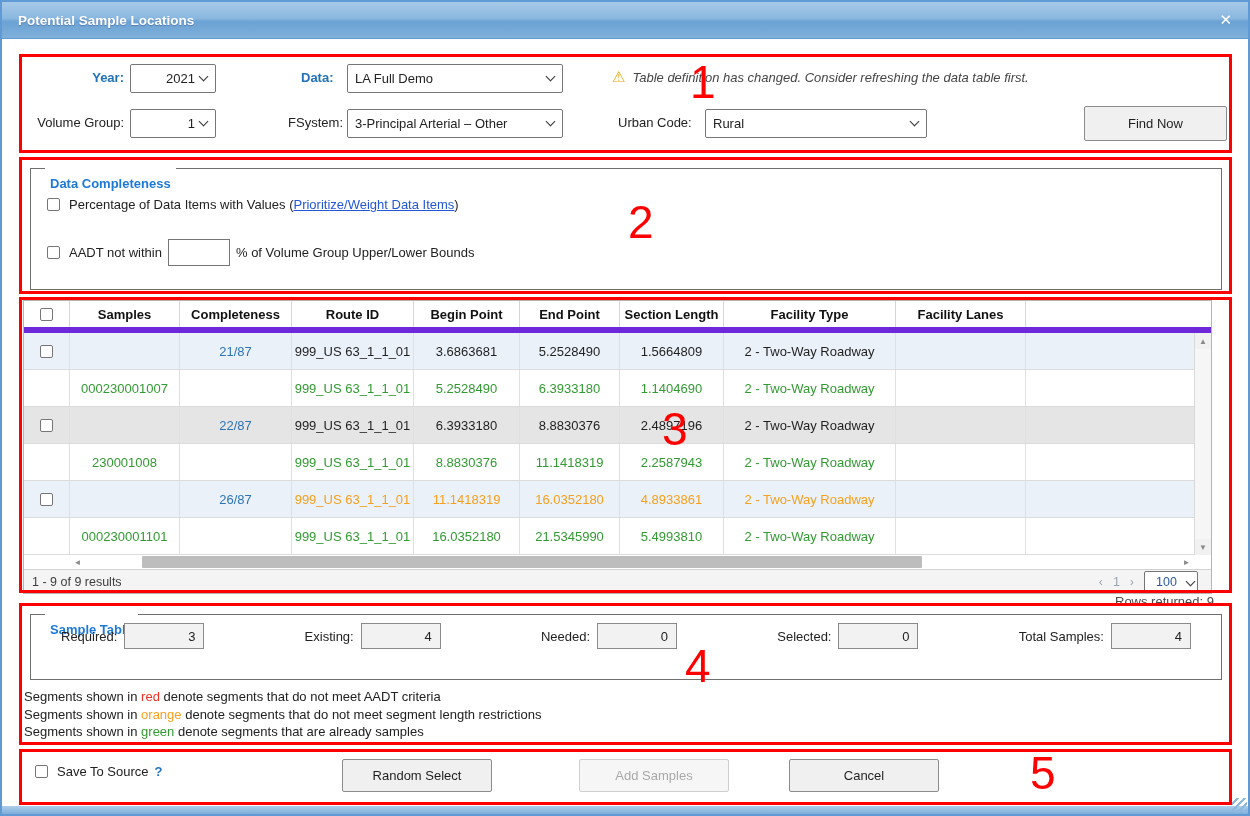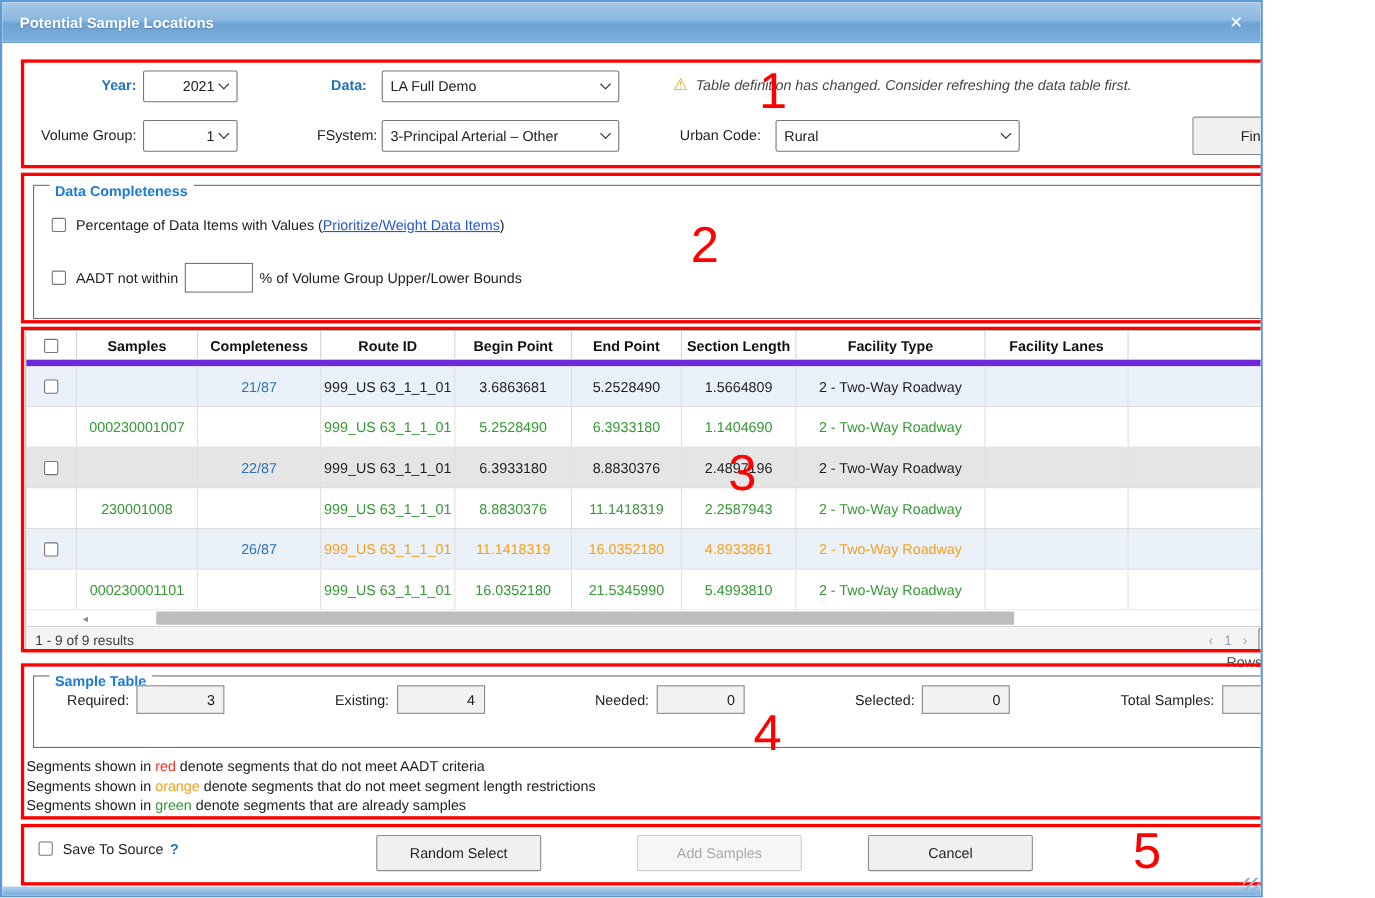--- a/index.html
+++ b/index.html
@@ -1,17 +1,17 @@
 <!DOCTYPE html>
 <html><head>
 <meta charset="utf-8">
 <style>
   html,body{margin:0;padding:0;background:#fff;font-family:"Liberation Sans","DejaVu Sans",sans-serif;}
   *{box-sizing:border-box;}
-  .window{position:relative;width:1148px;height:816px;border:2px solid #5f9ad4;background:#fff;overflow:hidden;}
+  .window{position:relative;width:1250px;height:816px;border:2px solid #5f9ad4;background:#fff;overflow:hidden;}
   .titlebar{position:absolute;left:0;top:0;right:0;height:37px;
     background:linear-gradient(180deg,#a7c9e8 0%,#8ab8e0 45%,#6ba2d4 55%,#7fb0da 100%);
     border-bottom:1px solid #5f9ad4;display:flex;align-items:center;}
   .titlebar .title{color:#fff;font-weight:bold;font-size:13.5px;margin-left:16px;text-shadow:0 1px 1px rgba(0,0,60,.25);}
   .titlebar .close{position:absolute;right:16px;top:9px;color:#fff;font-weight:bold;font-size:15px;cursor:pointer;}
   .bottombar{position:absolute;left:0;right:0;bottom:0;height:8px;background:linear-gradient(180deg,#aecfeb,#7cadd9);}
   .grip{position:absolute;right:1px;bottom:1px;width:15px;height:15px;
     background:repeating-linear-gradient(135deg,transparent 0 3px,#8fb8de 3px 5px);}
   .lbl{position:absolute;font-size:13px;color:#222;}
   .lbl-blue{color:#2272b9;font-weight:bold;}
@@ -20,21 +20,21 @@
     display:flex;align-items:center;font-size:13px;color:#222;padding:0 8px 0 7px;}
   .sel .val{flex:1;white-space:nowrap;overflow:hidden;}
   .sel.num .val{text-align:right;padding-right:5px;}
   .chev{width:7px;height:7px;border-right:1.6px solid #333;border-bottom:1.6px solid #333;
     transform:rotate(45deg);margin-top:-4px;flex:none;}
   .btn{position:absolute;height:35px;background:#f0f0f0;border:1px solid #8c8c8c;border-radius:2px;
     font-size:13px;color:#1f1f1f;display:flex;align-items:center;justify-content:center;cursor:pointer;font-family:inherit;}
   .btn.disabled{color:#a9a9a9;border-color:#cfcfcf;background:#f6f6f6;cursor:default;}
   .cb{display:inline-block;width:13px;height:13px;border:1px solid #767676;background:#fff;border-radius:2px;flex:none;}
   .fieldset{position:absolute;border:1px solid #6f6f6f;background:#fff;}
-  .fieldset .legend{position:absolute;top:-9px;left:14px;background:#fff;padding:6px 5px;
+  .fieldset .legend{position:absolute;top:-9px;left:14px;background:#fff;padding:16px 5px;
     font-size:13px;font-weight:bold;color:#1d79d8;}
   .ckrow{position:absolute;display:flex;align-items:center;font-size:13px;color:#222;}
   .ckrow .cb{margin-right:9px;}
   .link{color:#2457d6;text-decoration:underline;cursor:pointer;}
   .txtinput{height:27px;border:1px solid #767676;background:#fff;margin:0 6px;width:62px;}
   .warn{position:absolute;display:flex;align-items:center;font-size:13px;color:#454545;font-style:italic;}
   .warn .wicon{color:#e8a714;font-style:normal;font-size:15px;margin-right:7px;}
   
   .grid{position:absolute;left:21px;top:298px;width:1189px;border:1px solid #b5b5b5;background:#fff;}
   .thead{display:flex;height:32px;border-bottom:6px solid #6d28d9;background:#fff;}

